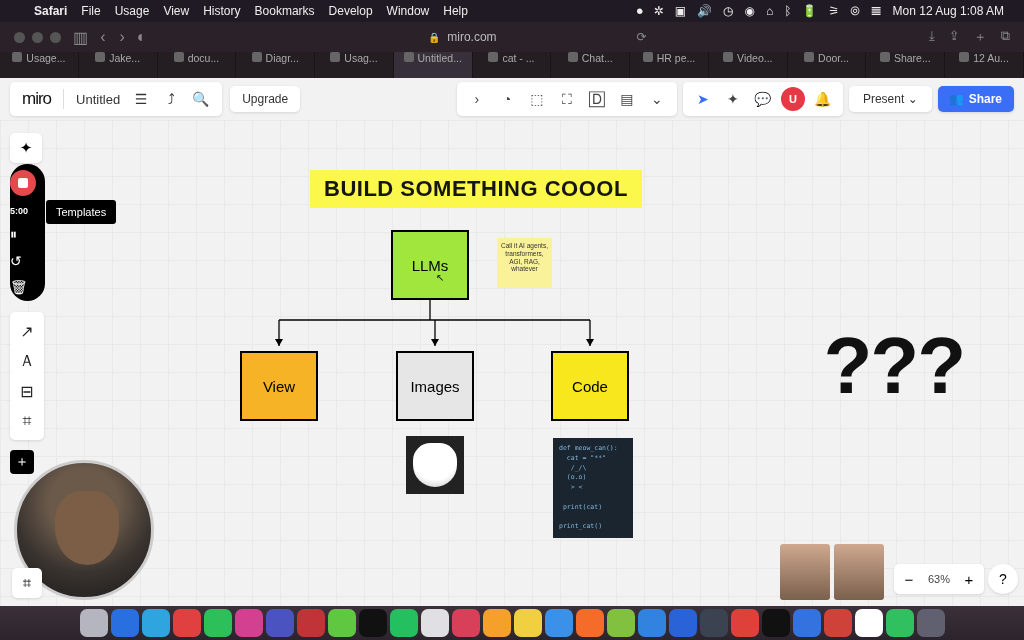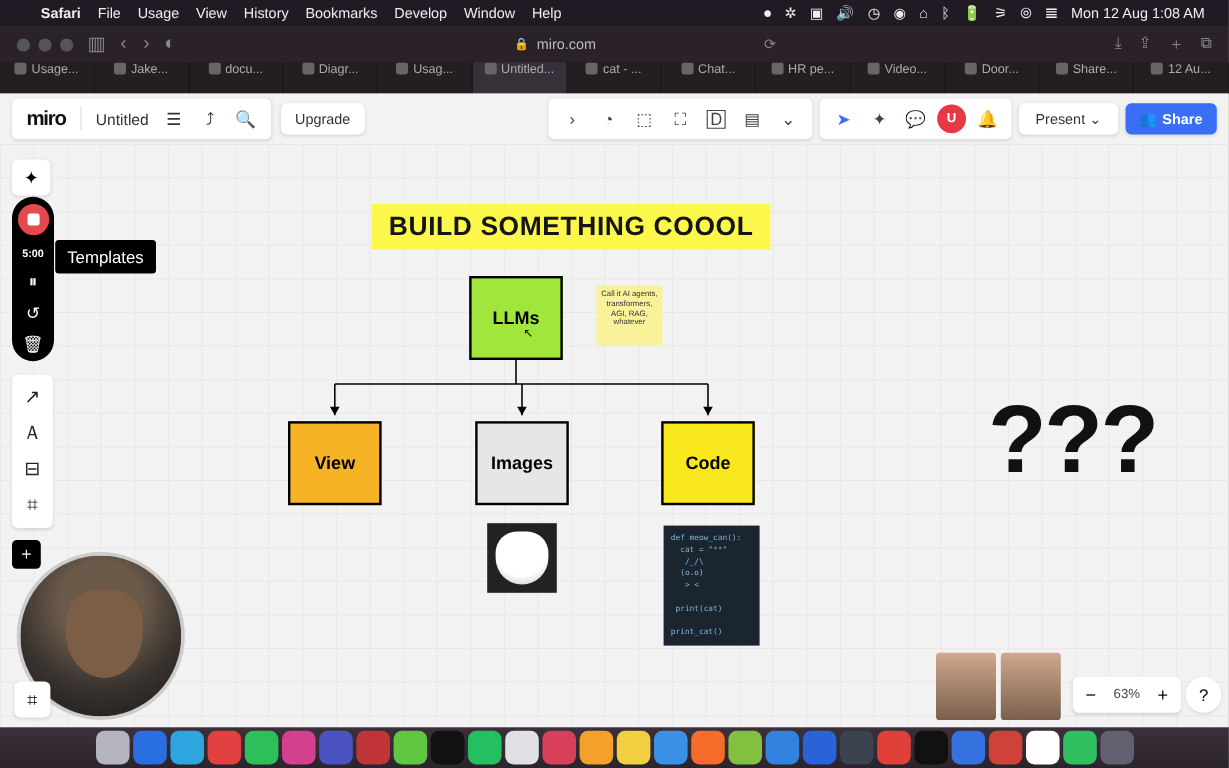--- a/index.html
+++ b/index.html
@@ -19,53 +19,53 @@
 .chrome-icons{display:flex;gap:14px;color:#888;font-size:13px}
 .nav-arrows{display:flex;gap:14px;color:#888}
 
 .tabstrip{height:26px;background:#241e22;display:flex;align-items:stretch;font-size:10.5px;color:#aaa}
 .tab{flex:1;display:flex;justify-content:center;border-right:1px solid #181418;gap:4px;padding:0 4px;overflow:hidden}
 .tab .fav{width:10px;height:10px;border-radius:2px;background:#666;flex-shrink:0}
 
 .app-window{position:absolute;top:78px;left:0;right:0;bottom:34px;background:#f2f2f2}
 .app-header{height:42px;display:flex;align-items:center;padding:0 10px;background:#f2f2f2}
 .logo-group{display:flex;align-items:center;background:#fff;border-radius:5px;height:34px;box-shadow:0 1px 3px rgba(0,0,0,.12);padding:0 12px;gap:12px}
-.miro-logo{font-weight:700;font-size:17px;letter-spacing:-1px;color:#111}
+.miro-logo{font-weight:400;font-size:17px;letter-spacing:-1px;color:#111}
 .board-title{font-size:13px;color:#333}
 .hamburger,.export-icon,.search-icon{width:18px;height:18px;display:flex;align-items:center;justify-content:center;color:#333;font-size:14px}
 .upgrade-btn{background:#fff;border:none;padding:6px 12px;border-radius:5px;font-size:12px;color:#333;margin-left:8px;box-shadow:0 1px 3px rgba(0,0,0,.12)}
 .header-spacer{flex:1}
 .header-tools{display:flex;align-items:center;gap:6px;background:#fff;border-radius:5px;height:34px;padding:0 8px;box-shadow:0 1px 3px rgba(0,0,0,.12)}
 .header-tools .tool{width:24px;height:24px;display:flex;align-items:center;justify-content:center;color:#444;cursor:pointer;font-size:14px}
 .avatar-chip{width:24px;height:24px;border-radius:50%;background:#e63946;color:#fff;display:flex;align-items:center;justify-content:center;font-size:11px;font-weight:600}
 .present-btn{background:#fff;border:none;padding:6px 14px;border-radius:5px;font-size:12px;color:#333;box-shadow:0 1px 3px rgba(0,0,0,.12);margin-left:6px}
 .share-btn{background:#3b6ef6;color:#fff;border:none;padding:6px 12px;border-radius:5px;font-size:12px;font-weight:600;box-shadow:0 1px 3px rgba(0,0,0,.12);margin-left:6px;display:flex;align-items:center;gap:4px}
 
 .canvas{position:absolute;top:42px;left:0;right:0;bottom:0;background:#f2f2f2;background-image:linear-gradient(#e9e9e9 1px,transparent 1px),linear-gradient(90deg,#e9e9e9 1px,transparent 1px);background-size:28px 28px}
 .heading{position:absolute;top:50px;left:310px;background:#fbf84b;padding:6px 14px;font-size:22px;font-weight:600;color:#151515;letter-spacing:.5px}
-.box{position:absolute;display:flex;align-items:center;justify-content:center;font-weight:700;border:2px solid #000}
+.box{position:absolute;display:flex;align-items:center;justify-content:center;font-weight:400;border:2px solid #000}
 .llms{top:110px;left:391px;width:78px;height:70px;background:#a0e63c;font-size:15px}
 .sticky-note{position:absolute;top:118px;left:497px;width:55px;height:50px;background:#f9f29a;font-size:6.5px;padding:4px;text-align:center;color:#333;line-height:1.2}
 .text-box{top:231px;left:240px;width:78px;height:70px;background:#f5b325;font-size:15px}
 .images-box{top:231px;left:396px;width:78px;height:70px;background:#e6e6e6;font-size:15px}
 .code-box{top:231px;left:551px;width:78px;height:70px;background:#f8e71c;font-size:15px}
 .meow-text{position:absolute;top:316px;left:220px;width:118px;font-size:12px;color:#555;text-align:center;line-height:1.4}
 .cat-img{position:absolute;top:316px;left:406px;width:58px;height:58px;background:#222;display:flex;align-items:center;justify-content:center}
 .cat-img .cat{width:44px;height:44px;background:radial-gradient(circle at 50% 35%,#fff 0 60%,#bbb 100%);border-radius:40% 40% 50% 50%}
 .code-img{position:absolute;top:318px;left:553px;width:80px;height:100px;background:#1b2530;padding:6px;font-family:monospace;font-size:6.5px;color:#7fb5d8;line-height:1.5;white-space:pre}
 .qmarks{position:absolute;top:200px;right:60px;font-size:80px;font-weight:900;letter-spacing:-2px;color:#111}
 
 .connectors{position:absolute;top:0;left:0;pointer-events:none}
 
-.rec-bar{position:absolute;top:44px;left:10px;width:35px;background:#000;border-radius:20px;padding:6px 0;display:flex;flex-direction:column;align-items:center;gap:10px;color:#fff;z-index:5}
+.rec-bar{position:absolute;top:44px;left:10px;width:35px;background:#000;border-radius:20px;padding:6px 0;display:flex;flex-direction:column;gap:10px;color:#fff;z-index:5}
 .rec-btn{width:26px;height:26px;border-radius:50%;background:#e5484d;display:flex;align-items:center;justify-content:center}
 .rec-btn .sq{width:10px;height:10px;background:#fff;border-radius:2px}
 .rec-time{font-size:9px;font-weight:600}
 .rec-bar .ic{font-size:14px}
-.templates-tip{position:absolute;top:80px;left:46px;background:#000;color:#fff;font-size:14px;padding:6px 10px;border-radius:3px;z-index:5}
+.templates-tip{position:absolute;top:80px;left:46px;background:#000;color:#fff;font-size:11px;padding:6px 10px;border-radius:3px;z-index:5}
 
 .left-tools{position:absolute;top:192px;left:10px;width:34px;background:#fff;border-radius:5px;box-shadow:0 1px 3px rgba(0,0,0,.12);display:flex;flex-direction:column;align-items:center;padding:4px 0;z-index:4}
 .left-tools .lt{width:30px;height:30px;display:flex;align-items:center;justify-content:center;color:#222;font-size:16px;cursor:pointer}
 .plus-btn{position:absolute;top:330px;left:10px;width:24px;height:24px;background:#000;color:#fff;border-radius:4px;display:flex;align-items:center;justify-content:center;font-size:14px;z-index:4}
 .ai-btn{position:absolute;top:13px;left:10px;width:32px;height:30px;background:#fff;border-radius:5px;box-shadow:0 1px 3px rgba(0,0,0,.12);display:flex;align-items:center;justify-content:center;font-size:15px;z-index:4}
 
 .webcam{position:absolute;bottom:6px;left:14px;width:140px;height:140px;border-radius:50%;background:radial-gradient(circle at 50% 30%,#6b5a4a 0 30%,#3a3430 60%,#1a1816 100%);border:3px solid #ccc;z-index:6;overflow:hidden}
 .webcam .face{position:absolute;top:28px;left:38px;width:64px;height:74px;background:#7c5e46;border-radius:40% 40% 50% 50%}
 .frame-btn{position:absolute;bottom:8px;left:12px;width:30px;height:30px;background:#fff;border-radius:5px;box-shadow:0 1px 3px rgba(0,0,0,.12);display:flex;align-items:center;justify-content:center;font-size:15px;z-index:7}
 

